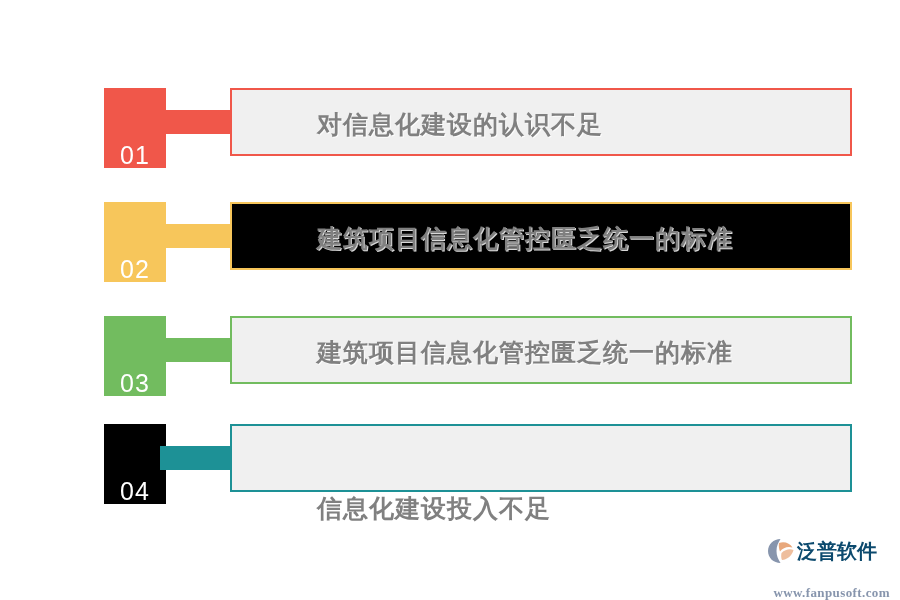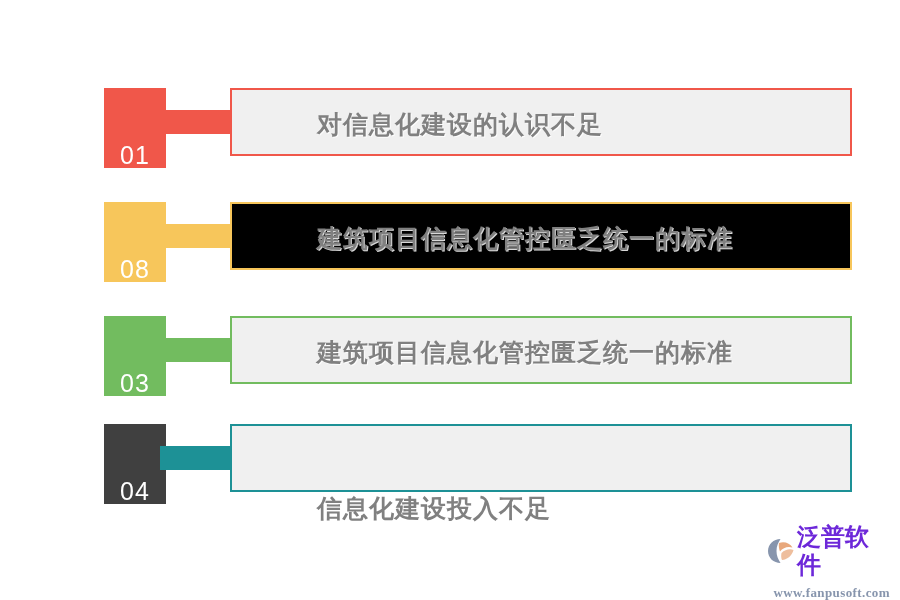--- a/index.html
+++ b/index.html
@@ -115,23 +115,23 @@
     align-items: center;
     height: 30px;
   }
   .logo-mark {
     width: 30px;
     height: 28px;
     flex: 0 0 30px;
   }
   .logo-mark svg { display: block; }
   .logo-word {
-    font-size: 24px;
+    font-size: 20px;
     font-weight: bold;
-    color: #6d28d9;
+    color: #0c4a6e;
     line-height: 28px;
     letter-spacing: 0px;
     margin-left: 1px;
     font-family: "Liberation Sans", sans-serif;
   }
   .logo-url {
     font-family: "Liberation Serif", serif;
     font-size: 13px;
     font-weight: bold;
     color: #8795ad;
@@ -156,21 +156,21 @@
           <polygon points="0,0 58,28 0,56" fill="#f0574a"></polygon>
         </svg>
     </div>
     <div class="content-box" style="border-color: rgb(240, 87, 74); background: rgb(240, 240, 240);">
       <div class="content-text" style="color: rgb(128, 128, 128);">对信息化建设的认识不足</div>
     </div>
   </div>
 
   <div class="row" style="top: 202px;">
     <div class="num-box" style="background: rgb(247, 198, 91);">
-      <span class="num-label">08</span>
+      <span class="num-label">02</span>
     </div>
     <div class="shaft" style="background: rgb(247, 198, 91);"></div>
     <div class="arrow-head">
       <svg viewBox="0 0 58 56" preserveAspectRatio="none">
           <polygon points="0,0 58,28 0,56" fill="#f7c65b"></polygon>
         </svg>
     </div>
     <div class="content-box" style="border-color: rgb(247, 198, 91); background: #000000;">
       <div class="content-text" style="color: rgb(128, 128, 128);">建筑项目信息化管控匮乏统一的标准</div>
     </div>
@@ -185,21 +185,21 @@
       <svg viewBox="0 0 58 56" preserveAspectRatio="none">
           <polygon points="0,0 58,28 0,56" fill="#72bc5f"></polygon>
         </svg>
     </div>
     <div class="content-box" style="border-color: rgb(114, 188, 95); background: rgb(240, 240, 240);">
       <div class="content-text" style="color: rgb(128, 128, 128);">建筑项目信息化管控匮乏统一的标准</div>
     </div>
   </div>
 
   <div class="row" style="top: 424px;">
-    <div class="num-box" style="background: #404040;">
+    <div class="num-box" style="background: #000000;">
       <span class="num-label">04</span>
     </div>
     <div class="shaft" style="background: rgb(29, 145, 150);"></div>
     <div class="arrow-head">
       <svg viewBox="0 0 58 56" preserveAspectRatio="none">
           <polygon points="0,0 58,28 0,56" fill="#1d9196"></polygon>
         </svg>
     </div>
     <div class="content-box" style="border-color: rgb(29, 145, 150); background: rgb(240, 240, 240);">
       <div class="content-text" style="color: rgb(128, 128, 128); margin-top: 48px;">信息化建设投入不足</div>

